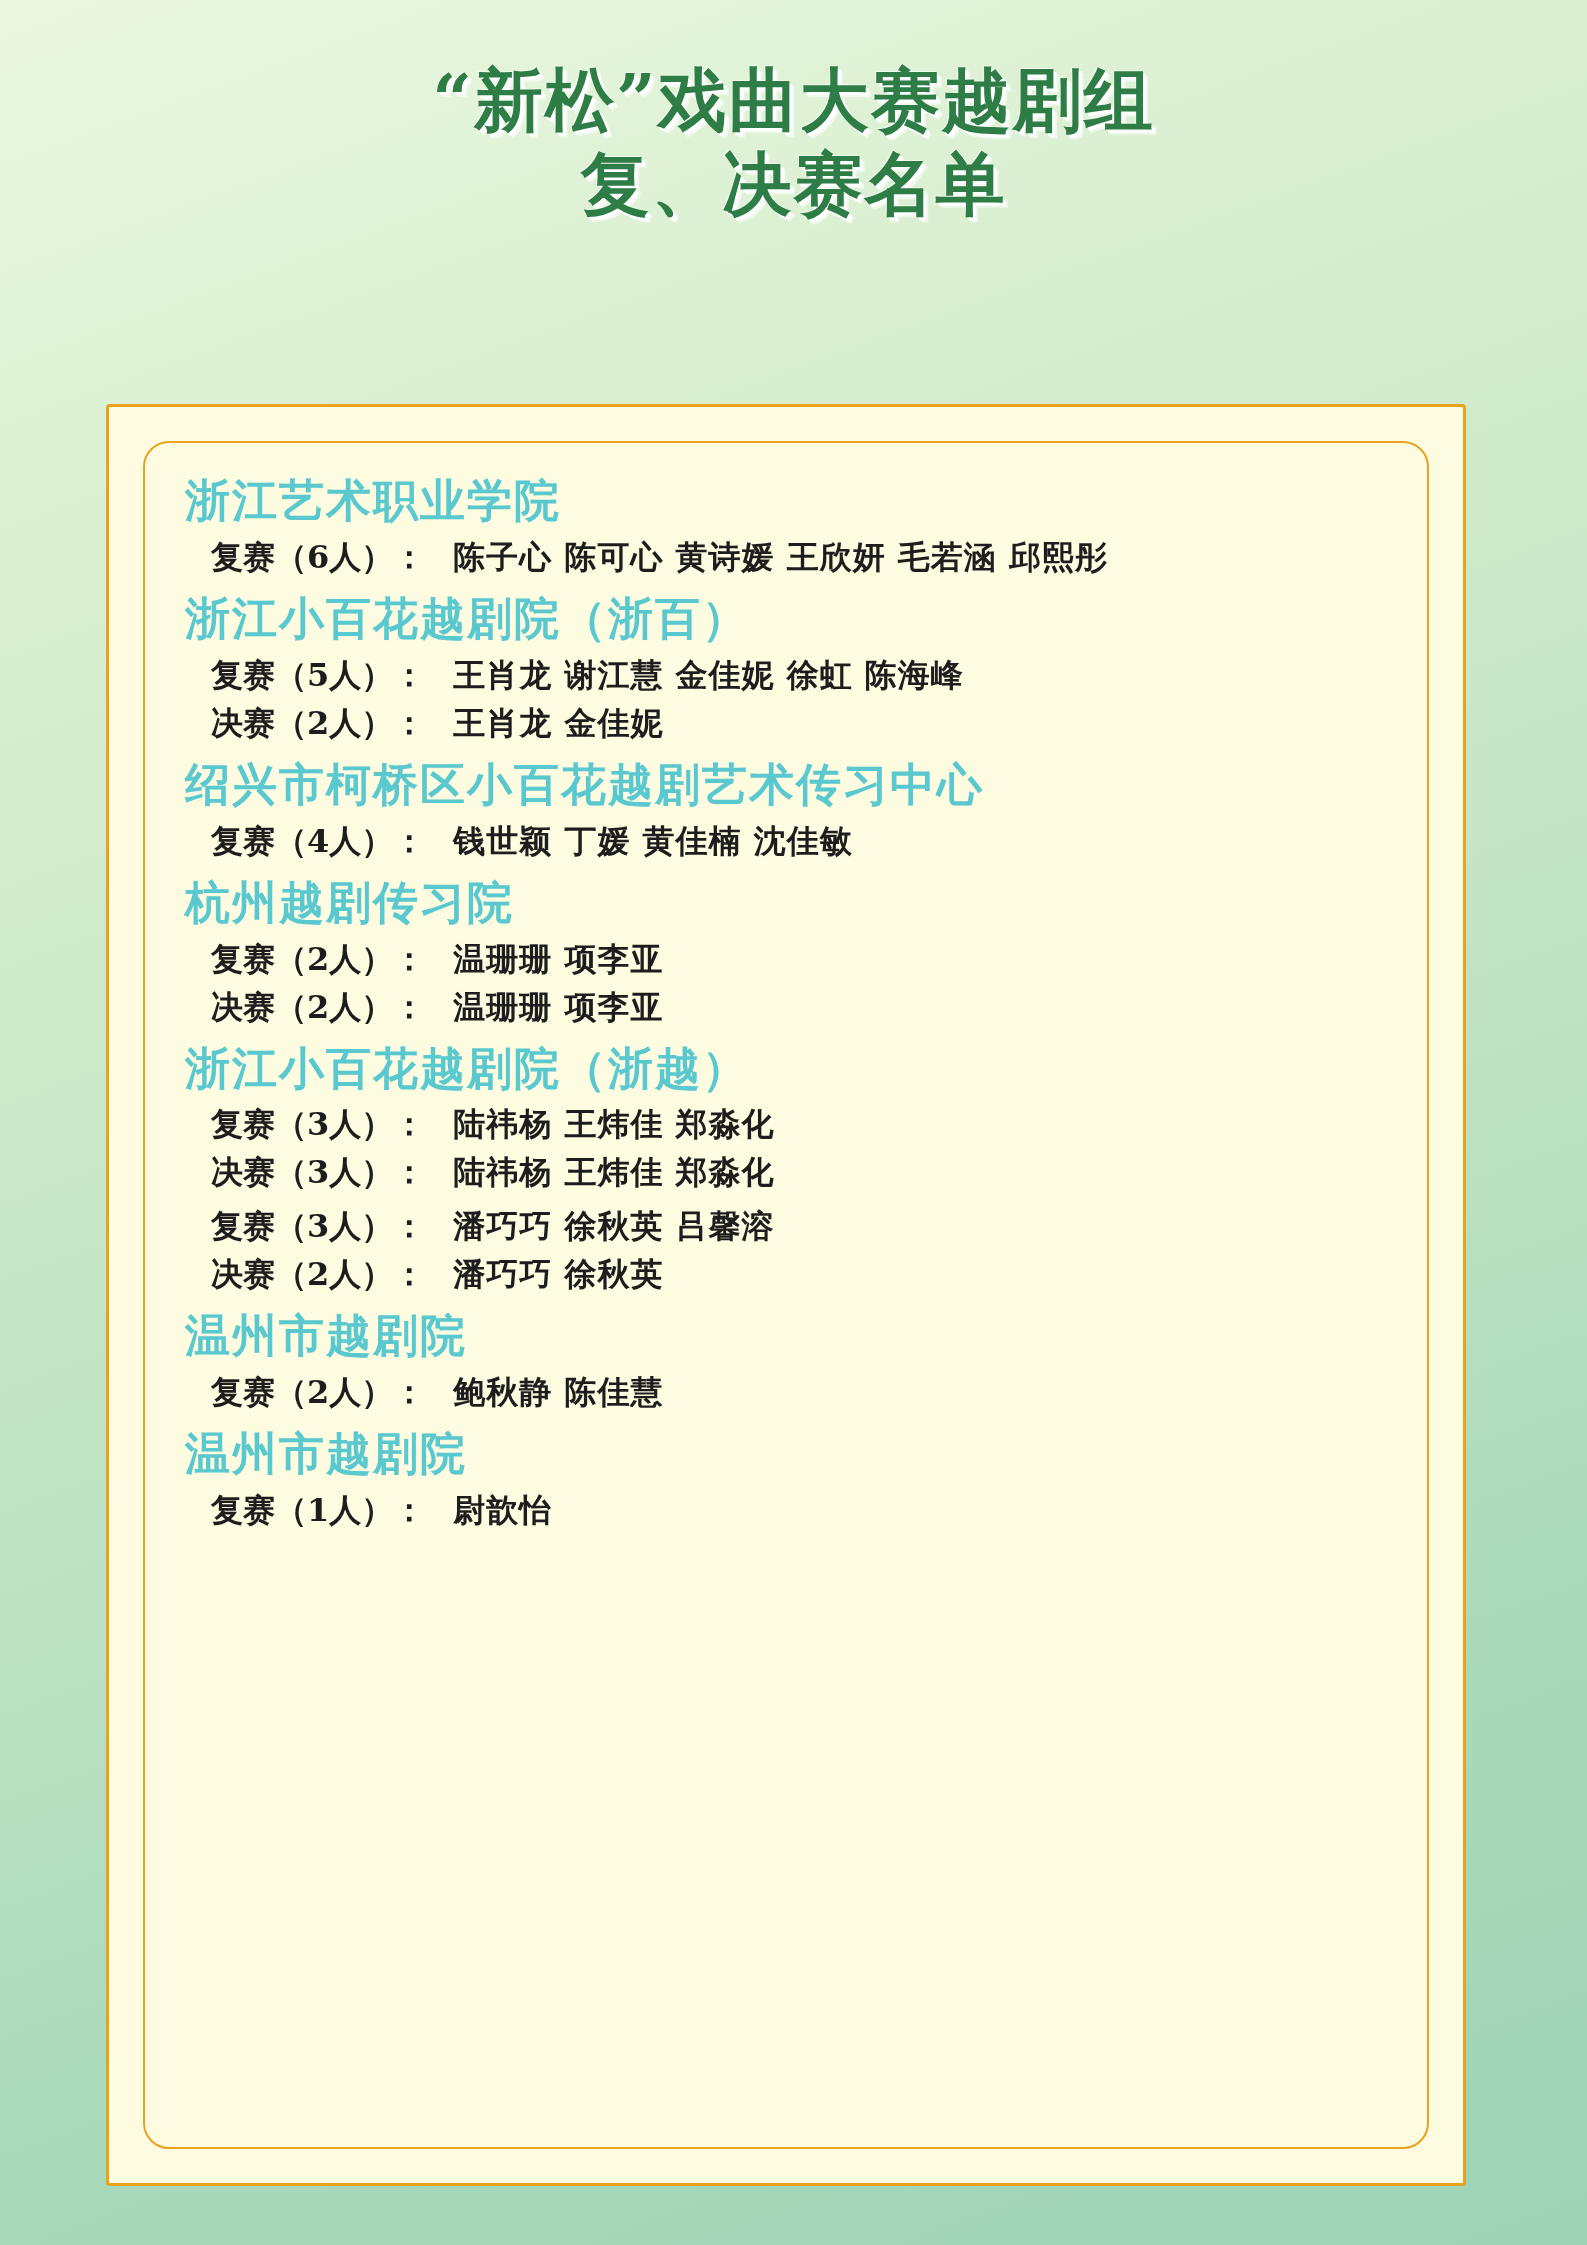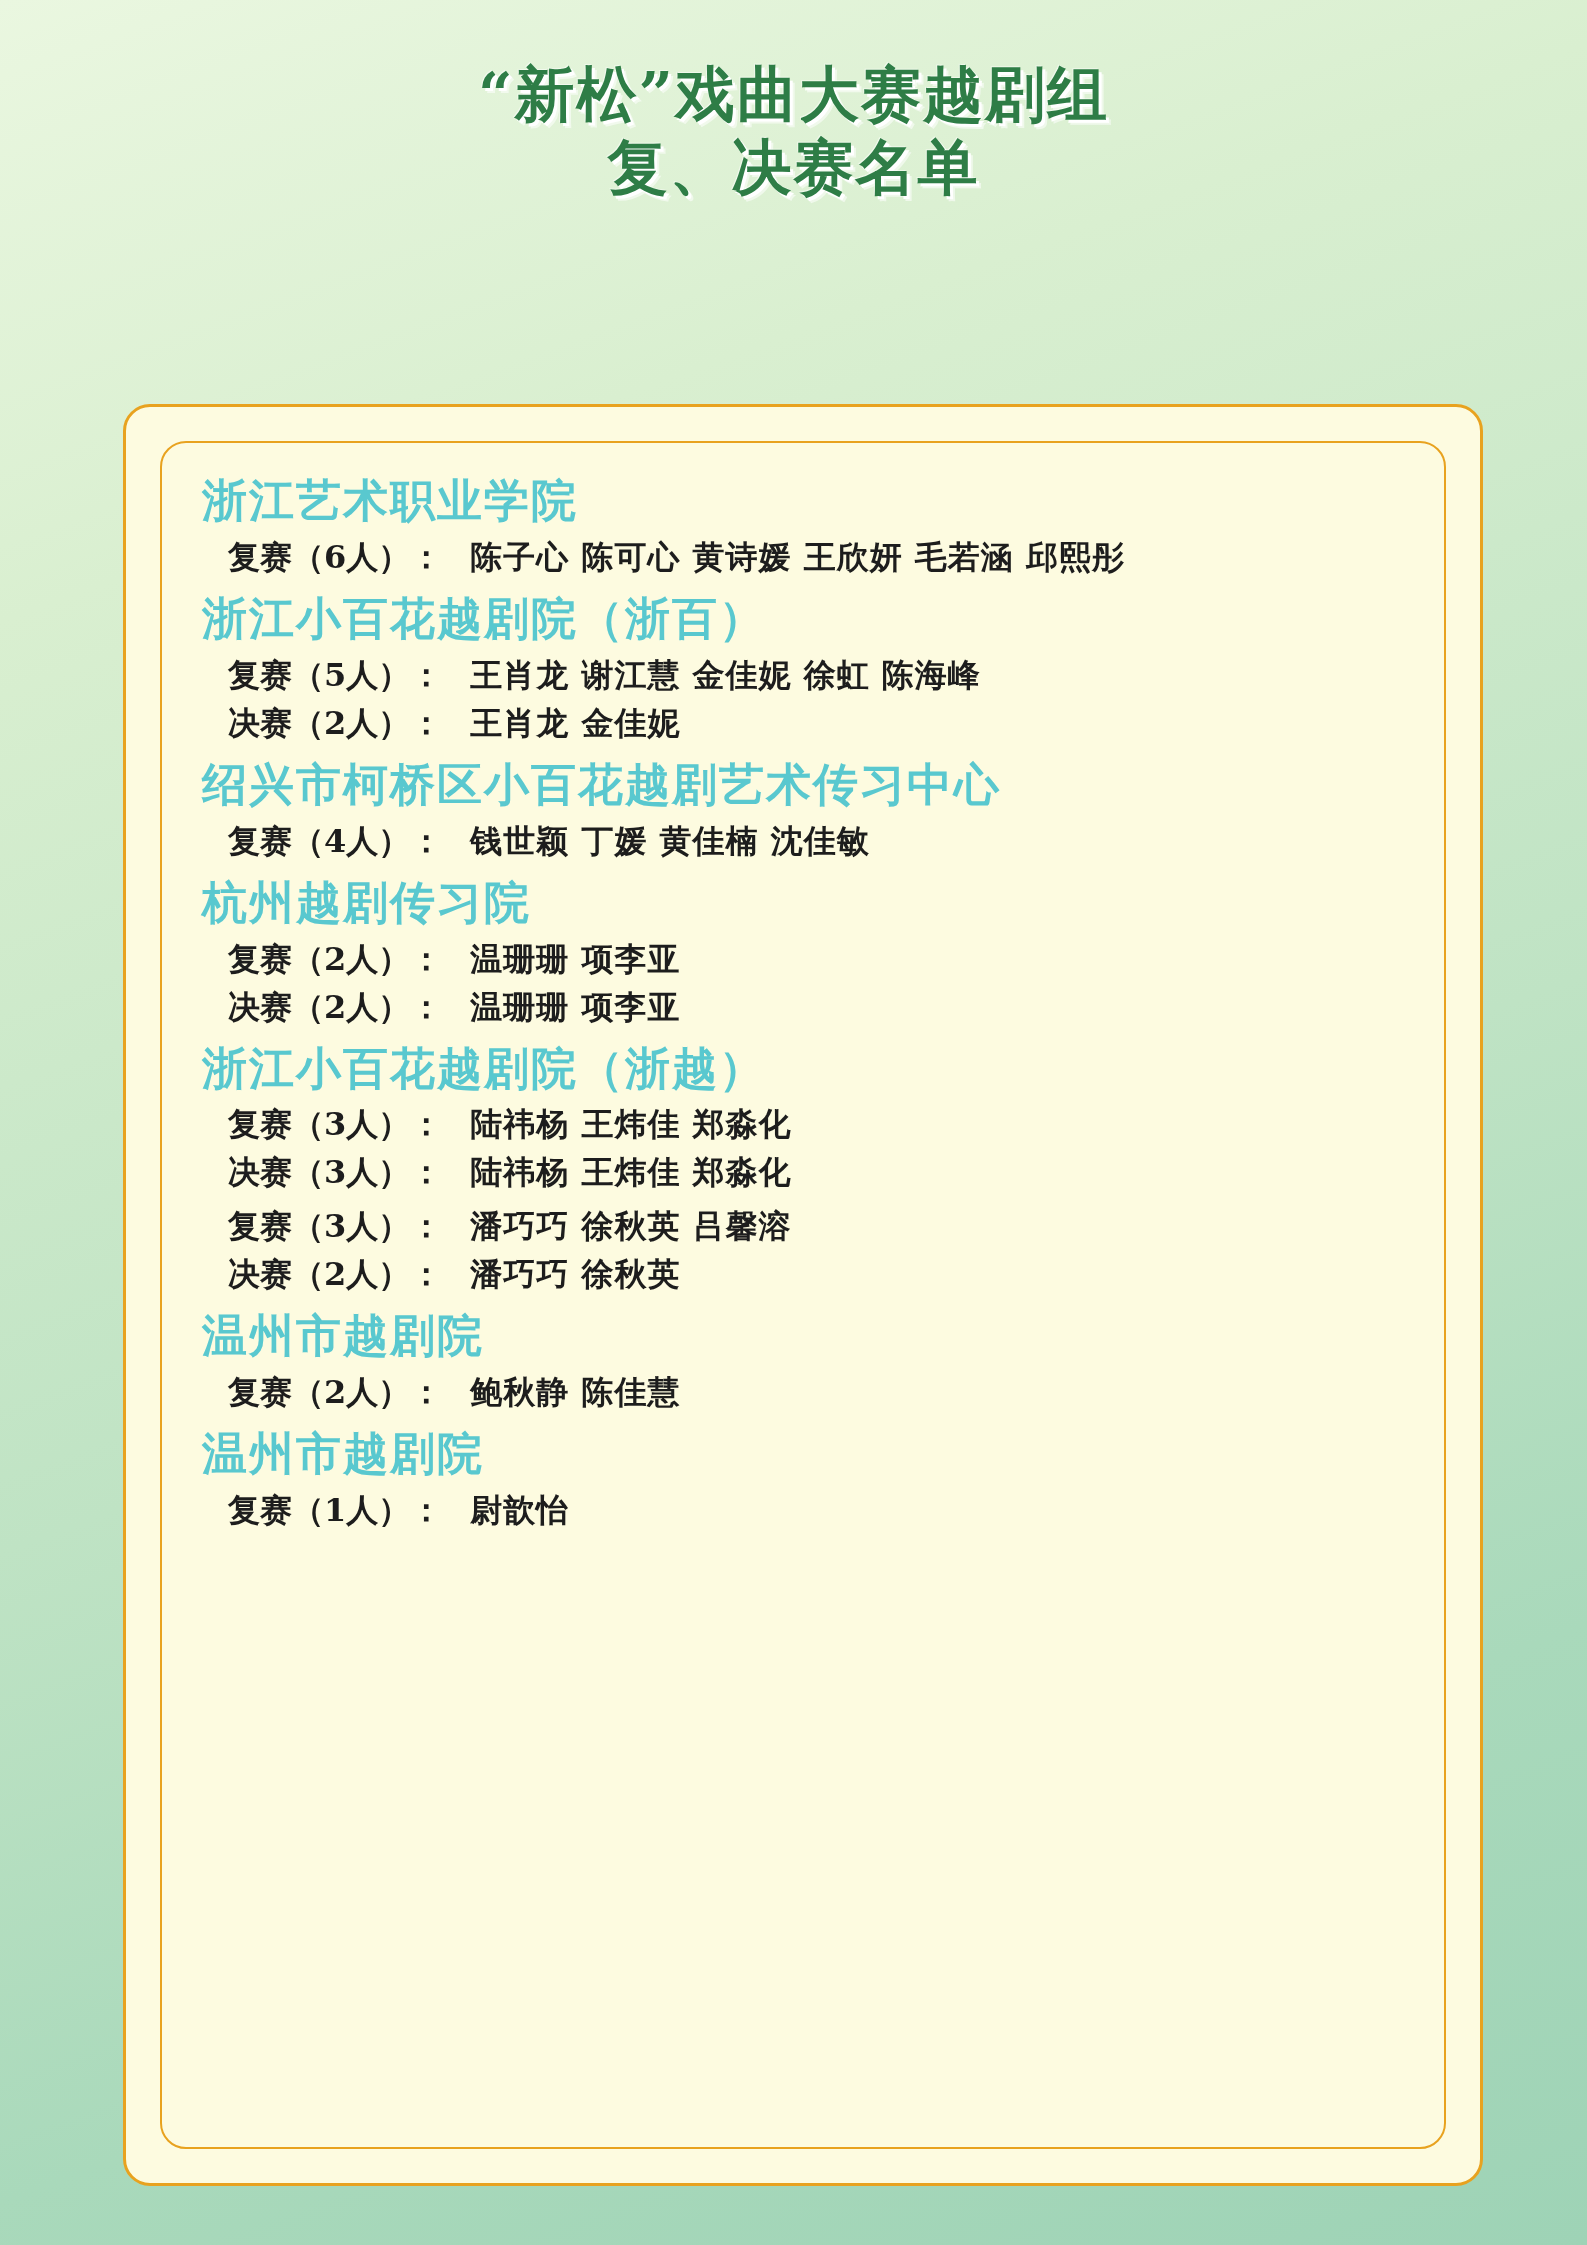--- a/index.html
+++ b/index.html
@@ -23,41 +23,41 @@
   }
 
   
   .title-block {
     padding-top: 58px;
     text-align: center;
   }
   .title-line {
     font-family: "DejaVu Serif", "Liberation Serif", serif;
     font-weight: bold;
-    font-size: 60px;
+    font-size: 69px;
     line-height: 1.22;
     letter-spacing: 2px;
     color: #2e7d46;
     text-shadow:
        3px 3px 0 #ffffff,
        5px 5px 0 rgba(255,255,255,0.55),
       -1px -1px 0 rgba(255,255,255,0.5);
     white-space: nowrap;
   }
 
   
   .card-outer {
     position: absolute;
-    left: 123px;
+    left: 106px;
     top: 404px;
     width: 1360px;
     height: 1782px;
     background: #fdfbe0;
     border: 3px solid #e8a21f;
-    border-radius: 27px;
+    border-radius: 4px;
     box-sizing: border-box;
   }
   .card-inner {
     position: absolute;
     left: 34px;
     top: 34px;
     right: 34px;
     bottom: 34px;
     border: 2px solid #e8a21f;
     border-radius: 26px;

